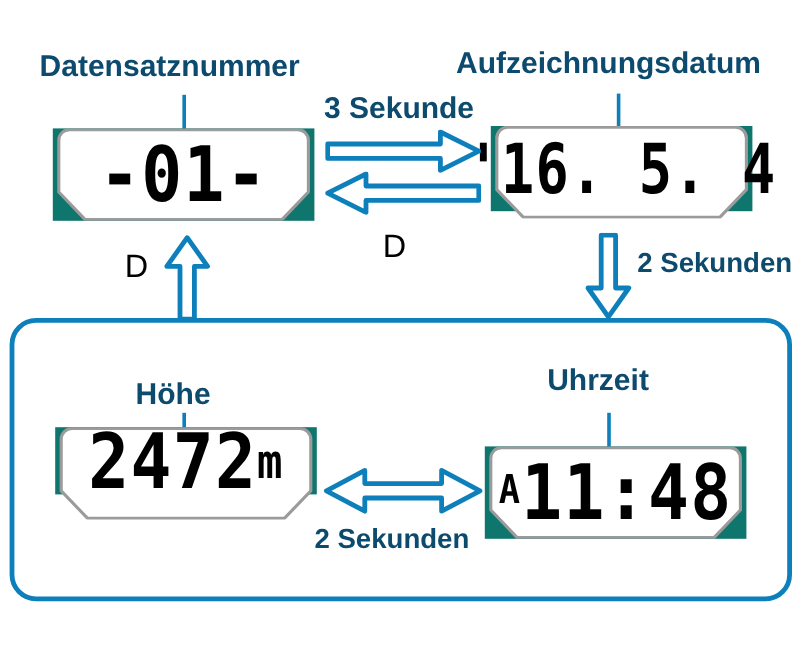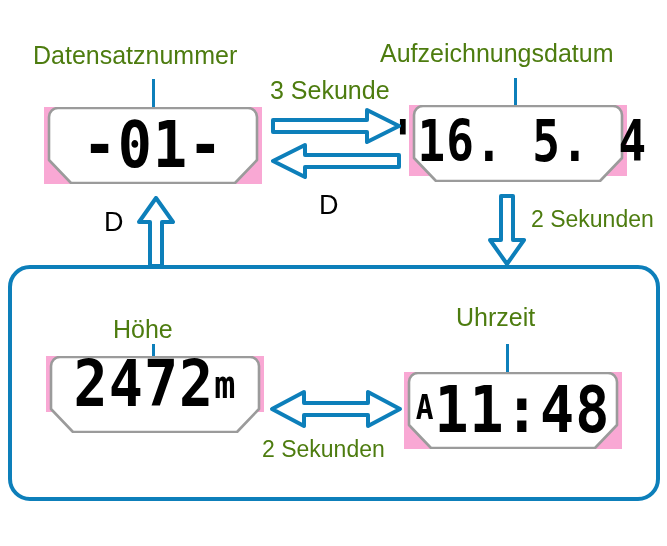--- a/index.html
+++ b/index.html
@@ -14,22 +14,22 @@
     background: #ffffff;
     font-family: "Liberation Sans", sans-serif;
     overflow: hidden;
   }
 
   
   .caption {
     position: absolute;
     font-family: "Liberation Sans", sans-serif;
     font-size: 25px;
-    font-weight: 400;
-    color: #4d7c0f;
+    font-weight: 700;
+    color: #0c4a6e;
     white-space: nowrap;
     line-height: 1;
   }
   .caption.sm { font-size: 23px; }
   .letter-d {
     position: absolute;
     font-family: "Liberation Sans", sans-serif;
     font-size: 27px;
     color: #000000;
     line-height: 1;
@@ -38,21 +38,21 @@
   
   .leader {
     position: absolute;
     width: 3px;
     background: #0d7fba;
   }
 
   
   .lcd {
     position: absolute;
-    background: #f9a8d4;
+    background: #0f766e;
   }
   .lcd .shape {
     position: absolute;
     inset: 0;
   }
   .lcd .value {
     position: absolute;
     inset: 0;
     display: flex;
     align-items: center;

